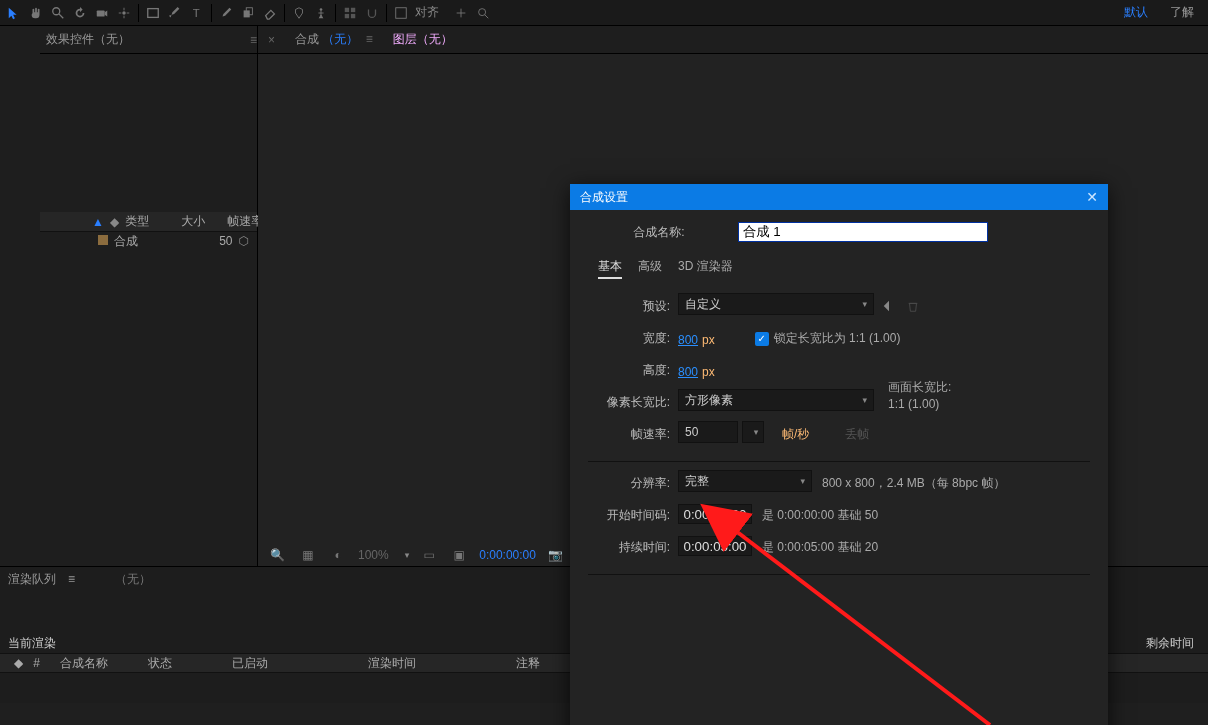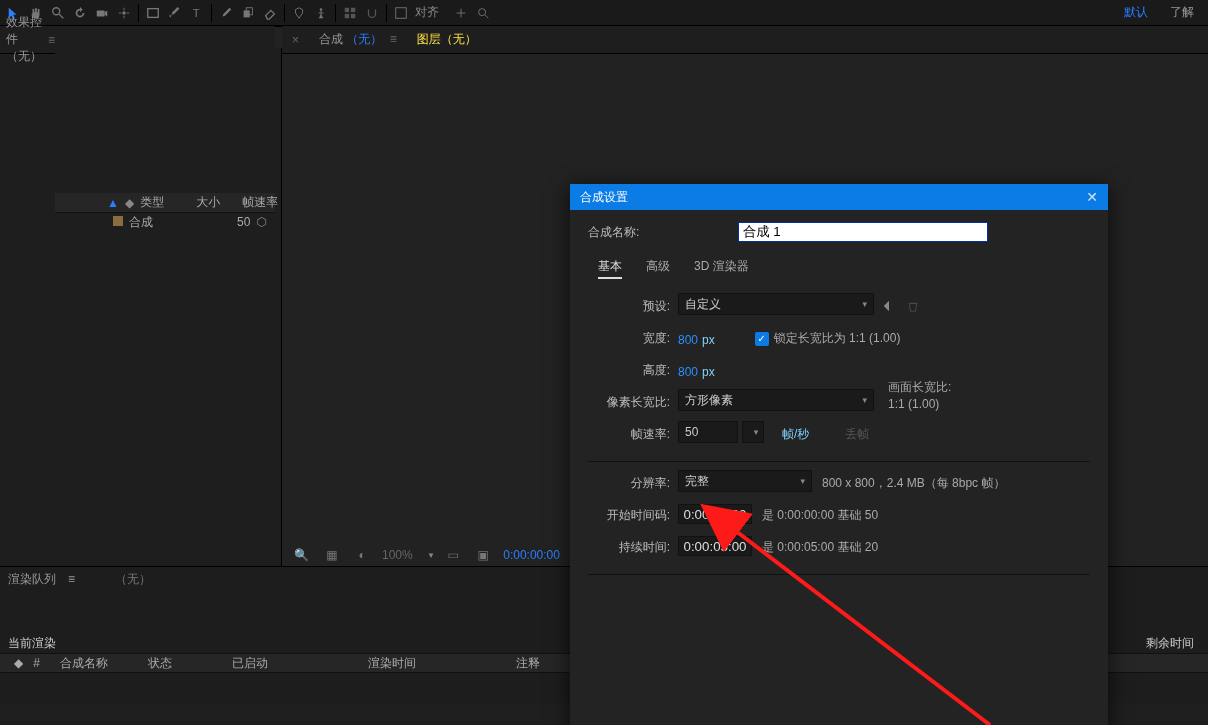--- a/index.html
+++ b/index.html
@@ -28,25 +28,26 @@
     }
     .tool-ico svg { width: 14px; height: 14px; fill: currentColor; }
     .tool-sep { width: 1px; height: 18px; background: #000; margin: 0 2px; }
     .workspace-link { color: #2a7fff; margin: 0 10px; }
     .workspace-normal { color: #999; margin: 0 10px; }
     .main {
       display: flex;
       height: 540px;
     }
     .panel-left {
-      width: 282px;
+      width: 258px;
       background: #1e1e1e;
       border-right: 1px solid #000;
       display: flex;
-      flex-direction: row;
+      flex-direction: column;
+      padding-left: 40px;
     }
     .panel-tab-bar {
       height: 28px;
       display: flex;
       align-items: center;
       padding-left: 6px;
       gap: 6px;
       color: #999;
       border-bottom: 1px solid #000;
     }
@@ -148,43 +149,43 @@
       height: 26px;
       background: #0b7be5;
       color: #fff;
       display: flex;
       align-items: center;
       padding: 0 10px;
     }
     .dlg-close { margin-left: auto; color: #cde6ff; font-size: 14px; }
     .dlg-body { flex: 1; padding: 12px 18px 8px 18px; color: #aaa; display:flex; flex-direction:column; }
     .dlg-row { display: flex; align-items: center; margin-bottom: 10px; }
-    .dlg-lab-right { width: 150px; text-align: left; padding-right: 8px; color: #bbb; }
+    .dlg-lab-right { width: 150px; text-align: center; padding-right: 8px; color: #bbb; }
     .name-input {
       width: 250px; height: 20px;
       background: #fff; color: #000;
       border: 1px solid #0030a0;
       padding: 0 4px;
     }
-    .tabs { display: flex; gap: 24px; margin: 6px 0 14px 10px; color: #aaa; }
+    .tabs { display: flex; gap: 16px; margin: 6px 0 14px 10px; color: #aaa; }
     .tab-active { color: #ddd; border-bottom: 2px solid #ddd; padding-bottom: 2px; }
     .sec { position: relative; }
     .field { display: flex; align-items: flex-end; margin-bottom: 10px; min-height: 22px; }
     .flabel { width: 82px; text-align: right; margin-right: 8px; color: #bbb; }
     .select {
       height: 22px; background: #1a1a1a; border: 1px solid #111;
       color: #ccc; padding: 0 6px; display: flex; align-items: center;
       justify-content: space-between;
     }
     .select.w200 { width: 196px; }
     .select.w140 { width: 134px; }
     .select.w70 { width: 60px; }
     .caret { color: #888; font-size: 9px; margin-left: 6px; }
-    .numlink { color: #2a8fff; }
-    .unit { color: #7dd3fc; margin-left: 4px; }
+    .numlink { color: #2a8fff; text-decoration: underline; }
+    .unit { color: #fdba74; margin-left: 4px; }
     .chk { display:flex; align-items:center; gap:5px; }
     .chk-box { width:14px; height:14px; background:#0b7be5; color:#fff; display:flex; align-items:center; justify-content:center; font-size:10px; border-radius:2px; }
     .chk-box-empty { width:13px; height:13px; border:1px solid #555; border-radius:2px; }
     .side-note { position:absolute; left: 300px; top: 86px; color:#aaa; line-height:1.4; }
     .tcode-input {
       width: 74px; height:20px; background:#1a1a1a; border:1px solid #111;
       color:#ddd; text-align:center;
     }
     .after-text { margin-left: 10px; color:#aaa; }
     .swatch {
@@ -350,49 +351,31 @@
       </div>
       <div class="project-row">
         <span><span class="sq"></span></span>
         <span style="width:56px">合成</span>
         <span style="width:40px"></span>
         <span>50</span>
         <span style="margin-left:auto;margin-right:8px;color:#888">⬡</span>
       </div>
       <div style="flex:2"></div>
     </div>
-    <div class="footer-bar">
-      <span class="tool-ico">
-          <svg viewBox="0 0 16 16">
-            <rect x="2" y="4" width="12" height="8" fill="none" stroke="#888"></rect>
-          </svg>
-        </span>
-      <span class="tool-ico">
-          <svg viewBox="0 0 16 16">
-            <path d="M2 4h5l1 2h6v6H2z" fill="none" stroke="#888"></path>
-          </svg>
-        </span>
-      <span class="bpc-ctrl">8 bpc</span>
-      <span class="tool-ico">
-          <svg viewBox="0 0 16 16">
-            <path d="M4 5h8l-1 9H5zM3 5h10M6 3h4" fill="none" stroke="#888"></path>
-          </svg>
-        </span>
-    </div>
   </div>
 
   <div class="panel-center">
     <div class="comp-tabs">
       <span style="color:#666">×</span>
       <span class="comp-tab-active">
         <span>合成</span>
         <span class="comp-name">（无）</span>
         <span style="color:#666;margin-left:4px">≡</span>
       </span>
-      <span style="color:#fde047">图层（无）</span>
+      <span style="color:#f0abfc">图层（无）</span>
     </div>
     <div class="viewport"></div>
     <div class="viewer-bar">
       <span class="tool-ico">🔍</span>
       <span class="tool-ico">▦</span>
       <span class="tool-ico">◐</span>
       <span>100%</span>
       <span class="caret">▾</span>
       <span class="tool-ico">▭</span>
       <span class="tool-ico">▣</span>

